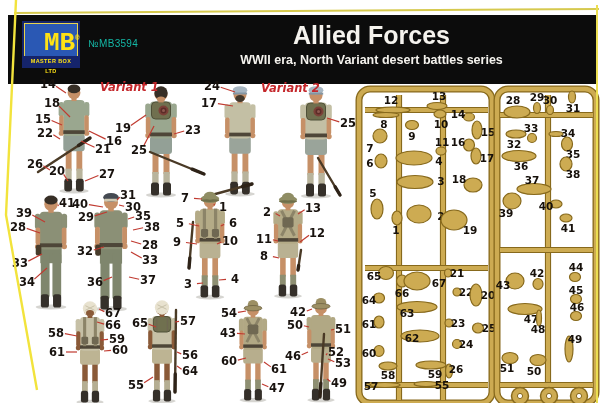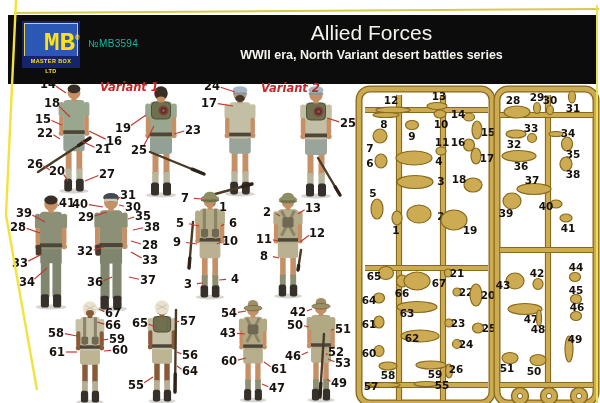--- a/index.html
+++ b/index.html
@@ -7,21 +7,21 @@
         font-family:"Liberation Sans",sans-serif;}
   .header-bar{position:absolute;left:8px;top:15px;width:589px;height:69px;background:#0c0c0c;z-index:2;}
   .logo{position:absolute;left:14px;top:6px;width:58px;height:47px;background:#2a58b4;
         border:2px solid #15246b;box-shadow:inset 0 0 0 1px #e8d44c;box-sizing:border-box;text-align:center;}
   .logo-mb{font-family:Liberation Mono, monospace;font-weight:bold;font-size:26px;line-height:30px;color:#ffe215;margin-left:20px;}
   .logo-mb sup{font-size:7px;vertical-align:super;}
   .logo-sub{position:absolute;left:0;right:0;bottom:0;height:10px;background:#15246b;color:#ffe215;
         font-size:5.5px;font-weight:bold;letter-spacing:.4px;line-height:10px;}
   .kitno{position:absolute;left:80px;top:23px;color:#14b8a6;font-weight:normal;font-size:10px;letter-spacing:.3px;}
   .titles{position:absolute;left:150px;right:12px;top:6px;text-align:center;color:#f5f3ee;}
-  .title{font-size:21px;font-weight:normal;}
+  .title{font-size:25px;font-weight:bold;}
   .subtitle{font-size:12.5px;font-weight:bold;margin-top:3px;}
   #art{position:absolute;left:0;top:0;z-index:3;pointer-events:none;}
 </style>
 </head>
 <body>
 
 <div class="page">
   <div class="header-bar">
     <div class="logo">
       <div class="logo-mb"><span>MB</span><sup>®</sup></div>

